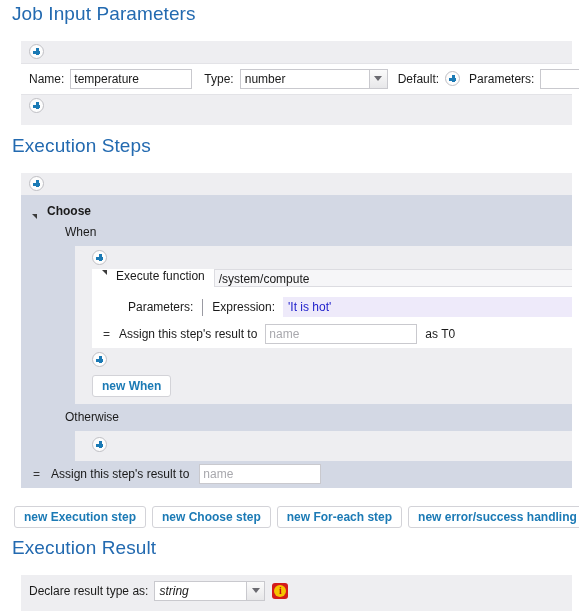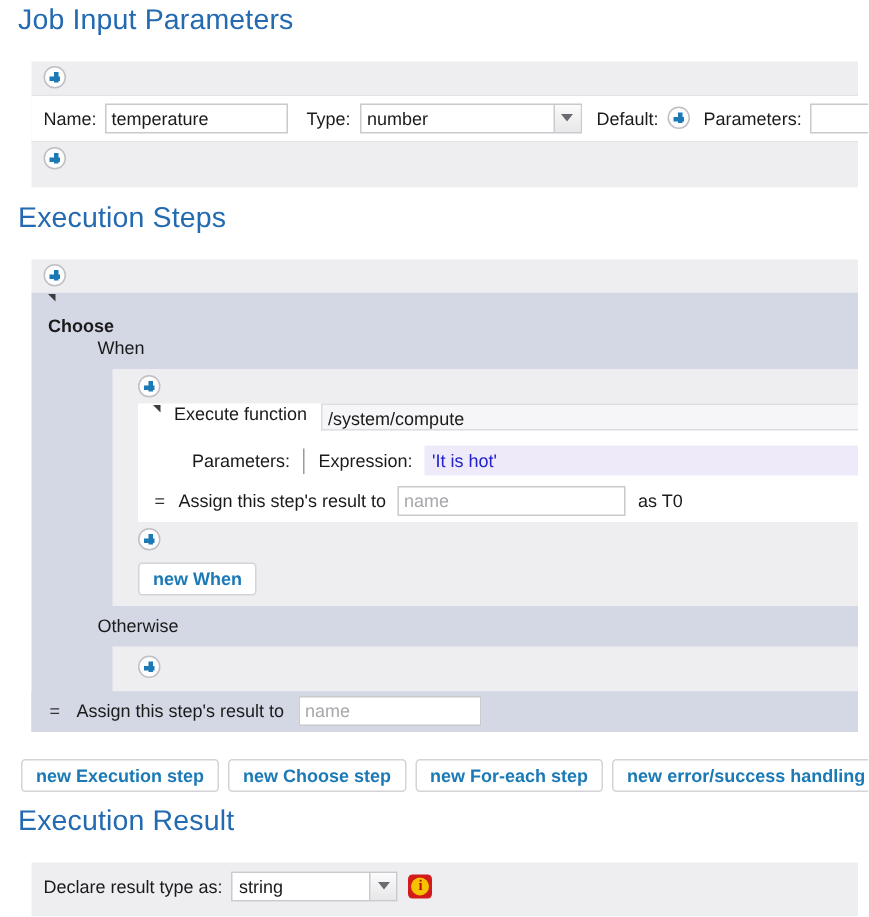--- a/index.html
+++ b/index.html
@@ -199,27 +199,26 @@
     white-space: nowrap;
   }
 
   
   .choose-block {
     background: #d3d8e4;
     margin: 0 7px 0 21px;
   }
   .choose-head {
     display: flex;
-    align-items: flex-start;
+    align-items: flex-end;
     gap: 10px;
     height: 23px;
     padding-left: 11px;
     font-weight: bold;
     font-size: 12px;
-    flex-direction: column;
   }
   .when-row {
     display: flex;
     align-items: center;
     gap: 6px;
     height: 28px;
     padding-left: 44px;
   }
 
   
@@ -435,21 +434,21 @@
     <button class="btn">new For-each step</button>
     <button class="btn">new error/success handling step</button>
   </div>
 
   <div class="section-title">Execution Result</div>
 
   <div class="panel fullbleed">
     <div class="row" style="padding:5px 0 5px 8px;">
       <span class="lbl">Declare result type as:</span>
       <span class="sel-wrap" style="margin-left:6px;">
-        <select class="sel" style="width:111px;">
+        <select class="sel" style="width:111px;font-style:italic;">
           <option>string</option>
         </select>
         <span class="sel-arrow">
             <i></i>
           </span>
       </span>
       <span class="info-icon" style="margin-left:7px;">
         <span class="dot">i</span>
       </span>
     </div>

